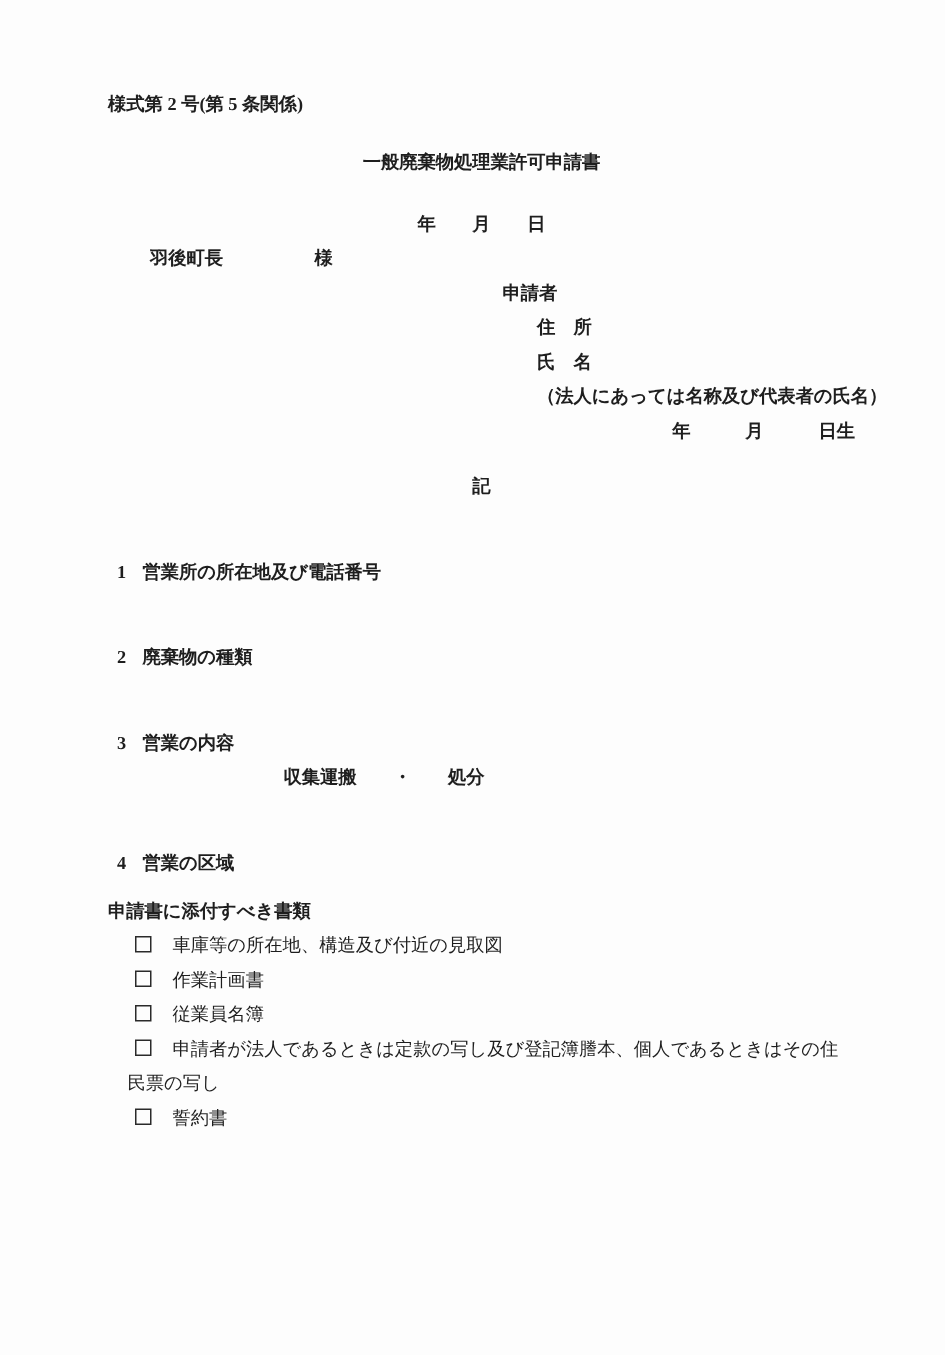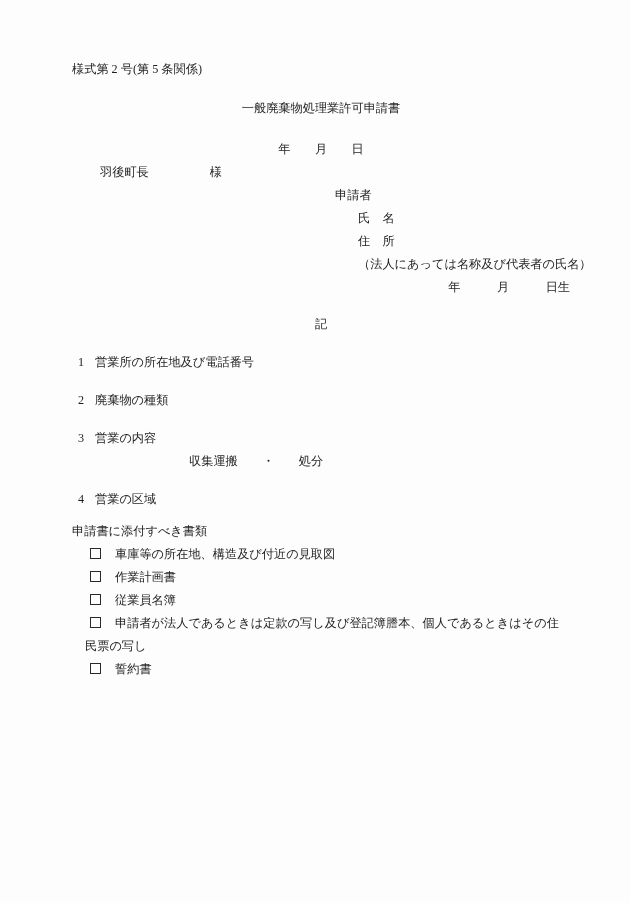--- a/index.html
+++ b/index.html
@@ -13,21 +13,21 @@
     height: 903px;
     box-sizing: border-box;
     background: #fdfdfd;
     color: #1e1e1e;
     font-family: "Liberation Serif", "DejaVu Serif", serif;
     font-size: 12.2px;
     line-height: 23px;
     padding: 58px 60px 0 72px;
     overflow: hidden;
   }
-  .line { white-space: nowrap; }
+  .line { white-space: nowrap; font-weight: bold; }
 
   .form-number { }
   .doc-title {
     text-align: center;
     margin-top: 16px;
   }
   .date-line {
     text-align: center;
     margin-top: 18px;
   }
@@ -39,21 +39,21 @@
   .birth-line      { text-align: right; }
 
   .main-paragraph { margin-top: 8px; }
   .main-paragraph .p-line1 { text-indent: 1em; }
 
   .record-marker {
     text-align: center;
     margin-top: 14px;
   }
 
-  .num-item { margin-top: 15px; margin-left: 6px; }
+  .num-item { margin-top: 34px; margin-left: 6px; }
   .num-item .num {
     display: inline-block;
     width: 17px;
   }
   .sub-option { margin-left: 111px; }
 
   .attachments { margin-top: 9px; }
   .cb-list { margin-left: 13px; }
   .cb-row { }
   .cb-box {
@@ -75,22 +75,22 @@
   <div class="line form-number">様式第 2 号(第 5 条関係)</div>
 
   <div class="line doc-title">一般廃棄物処理業許可申請書</div>
 
   <div class="line date-line">年　　月　　日</div>
 
   <div class="line addressee">羽後町長　　　　　様</div>
 
   <div>
     <div class="line applicant-label">申請者</div>
+    <div class="line applicant-sub">住　所</div>
     <div class="line applicant-sub">氏　名</div>
-    <div class="line applicant-sub">住　所</div>
     <div class="line applicant-sub">（法人にあっては名称及び代表者の氏名）</div>
     <div class="line birth-line">年　　　月　　　日生</div>
   </div>
 
 
   <div class="line record-marker">記</div>
 
   <div class="num-item line">
     <span class="num">1</span><span>営業所の所在地及び電話番号</span>
   </div>

